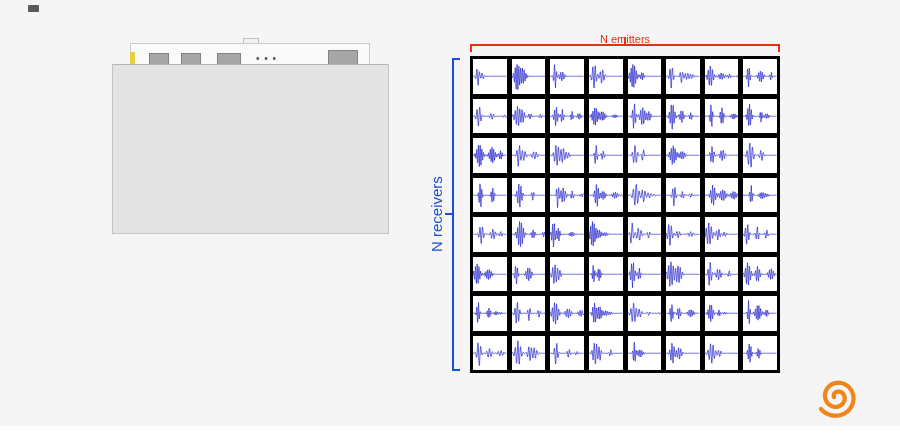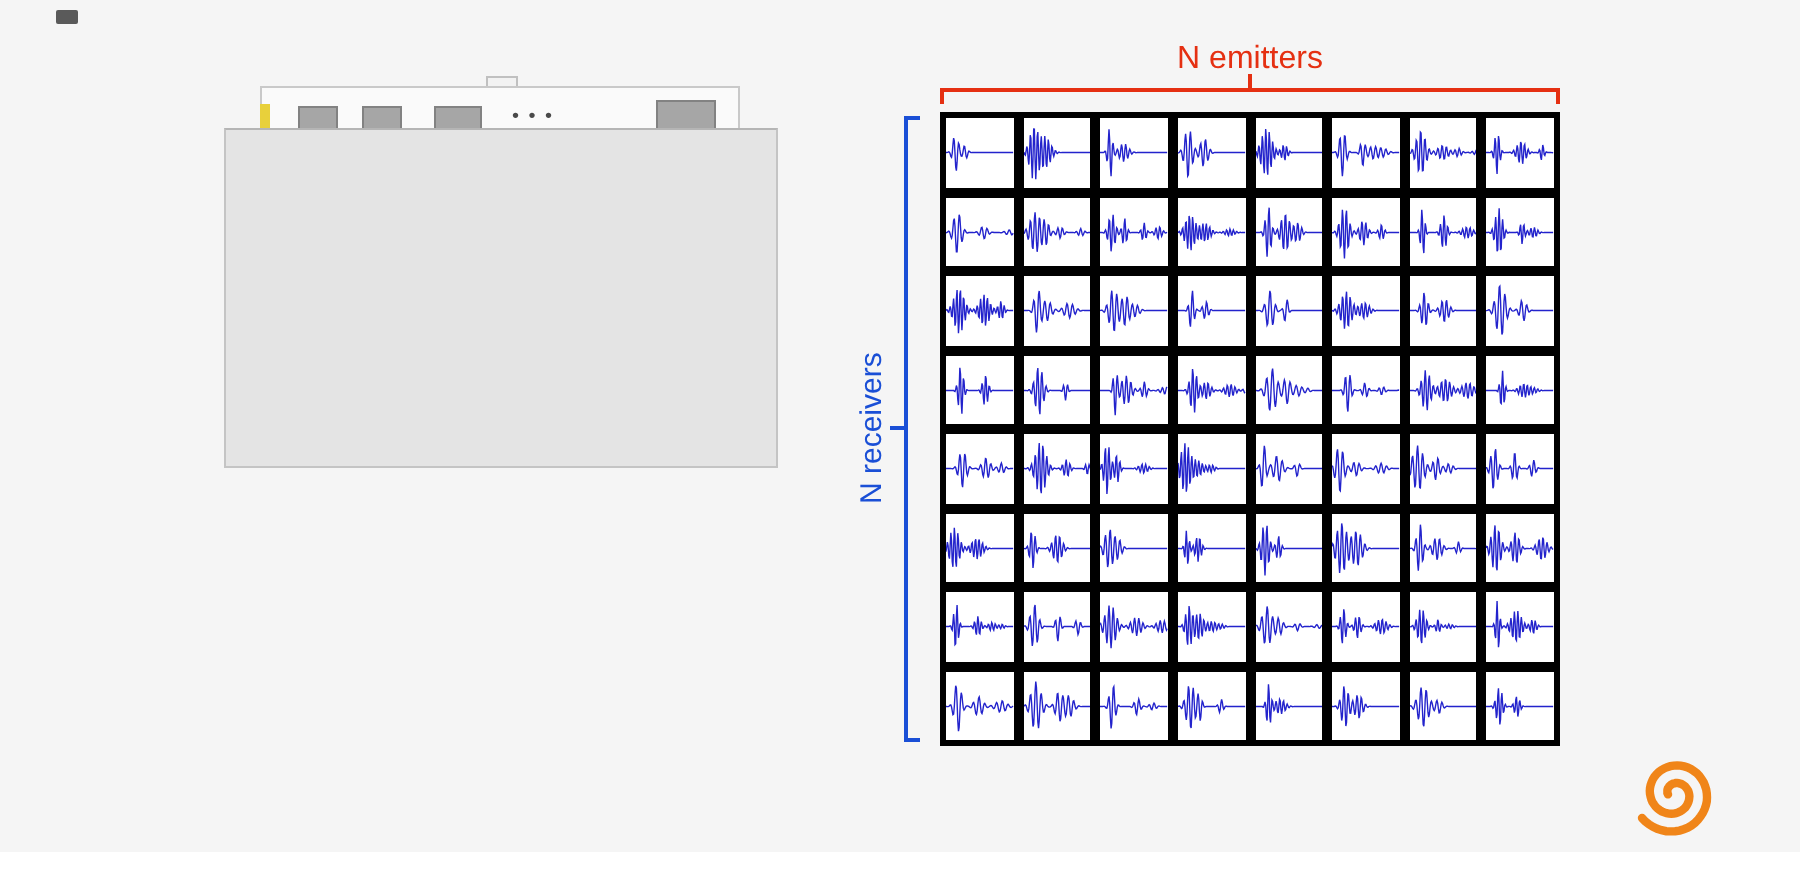--- a/index.html
+++ b/index.html
@@ -33,22 +33,22 @@
   .cell{background:var(--cell-bg,#fff);overflow:hidden;}
   .cell svg{display:block;width:100%;height:100%;}
 
   
   .emitters-bracket{left:470px;top:44px;width:310px;height:8px;
     border-top:2px solid var(--emitters-color,#e53012);
     border-left:2px solid var(--emitters-color,#e53012);
     border-right:2px solid var(--emitters-color,#e53012);
     box-sizing:border-box;}
   .emitters-tick{left:624px;top:37px;width:2px;height:8px;background:var(--emitters-color,#e53012);}
-  .emitters-label{left:470px;top:21px;width:310px;text-align:center;
-    color:var(--emitters-color,#e53012);font-size:16px;}
+  .emitters-label{left:470px;top:33px;width:310px;text-align:center;
+    color:var(--emitters-color,#e53012);font-size:11px;}
   .receivers-bracket{left:452px;top:58px;width:8px;height:313px;
     border-left:2px solid var(--receivers-color,#1a4fd6);
     border-top:2px solid var(--receivers-color,#1a4fd6);
     border-bottom:2px solid var(--receivers-color,#1a4fd6);
     box-sizing:border-box;}
   .receivers-tick{left:445px;top:213px;width:7px;height:2px;background:var(--receivers-color,#1a4fd6);}
   .receivers-label{left:426px;top:58px;height:313px;width:20px;
     writing-mode:vertical-rl;transform:rotate(180deg);
     display:flex;align-items:center;justify-content:center;
     color:var(--receivers-color,#1a4fd6);font-size:15px;white-space:nowrap;}

